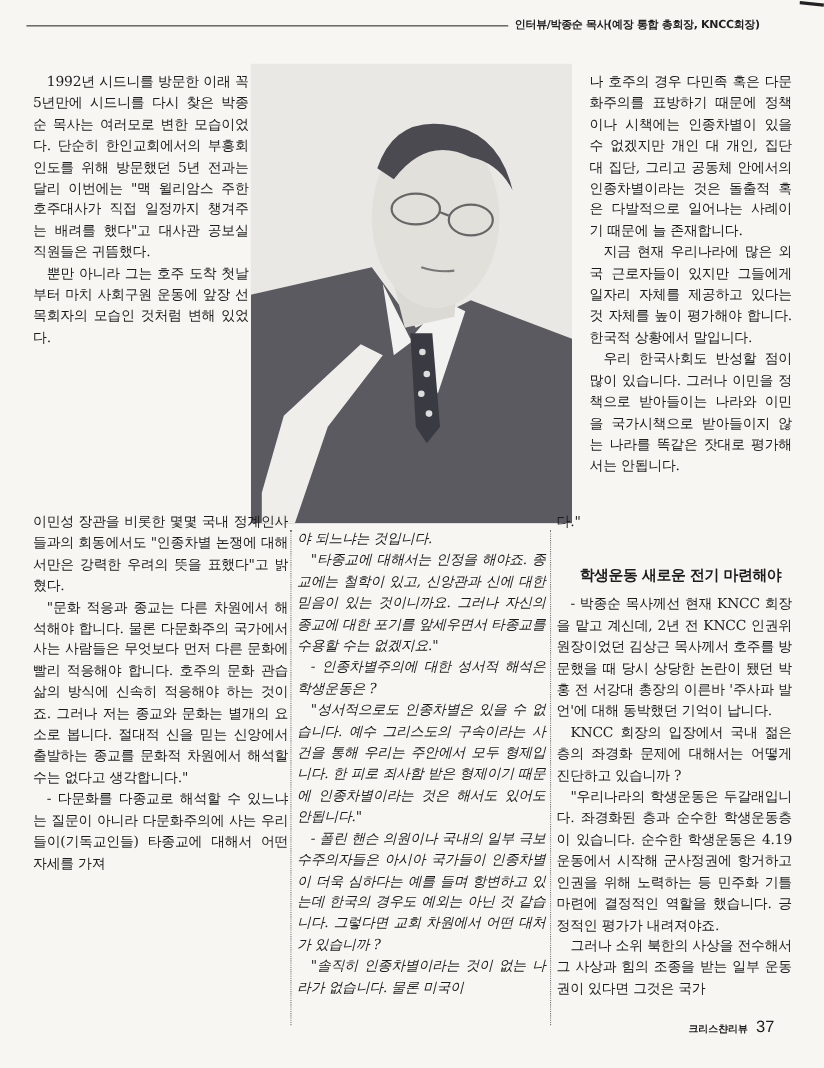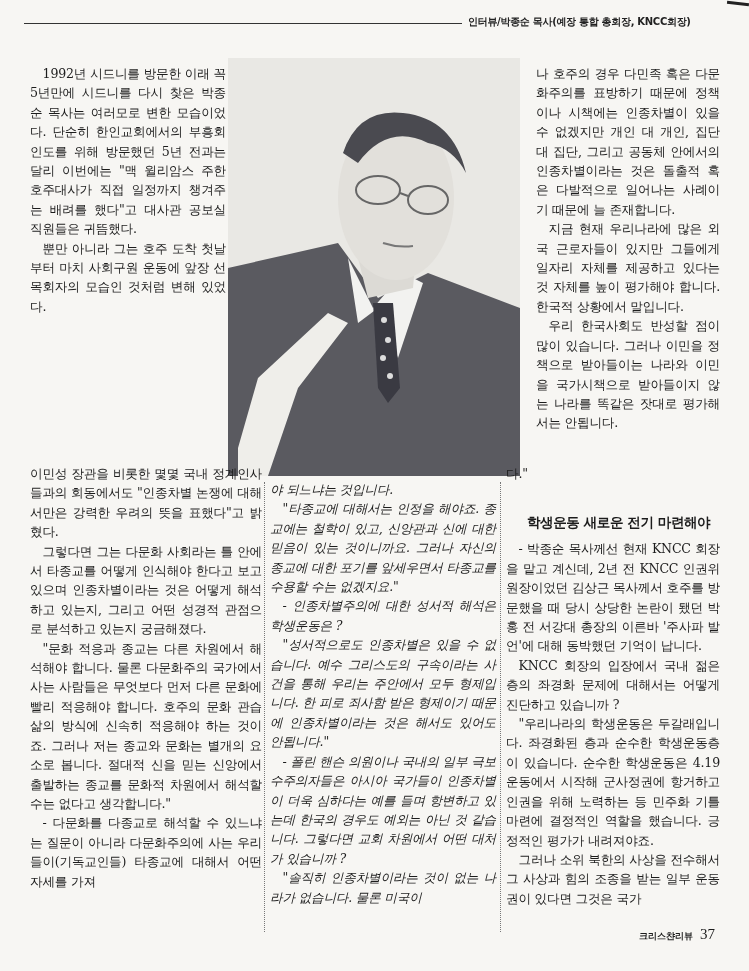--- a/index.html
+++ b/index.html
@@ -28,21 +28,21 @@
   .photo {
     position: absolute; left: 228px; top: 58px; width: 292px; height: 418px;
     background: #ecebe7; overflow: hidden;
   }
   .photo svg { display: block; }
   .subhead {
     position: absolute; left: 492px; top: 514px; font-size: 13.5px; font-weight: bold;
     font-family: "DejaVu Sans", "Liberation Sans", sans-serif; letter-spacing: -0.4px; white-space: nowrap; margin-left: 35px;
   }
   .footer {
-    position: absolute; right: 34px; top: 925px; font-family: Liberation Serif, serif;
+    position: absolute; right: 45px; top: 925px; font-family: Liberation Sans, sans-serif;
     white-space: nowrap;
     text-align: center;
   }
   .footer .mag { font-size: 9px; font-weight: bold; }
   .footer .page { font-size: 15px; margin-left: 3px; }
 </style>
 </head>
 <body>
 
 <div>
@@ -81,21 +81,20 @@
     <line x1="172" y1="135" x2="180" y2="138" stroke="#666" stroke-width="2"></line>
 
     <path d="M155 185 Q170 190 185 188" fill="none" stroke="#777" stroke-width="2"></path>
 
     <path d="M10 390 L30 320 L100 255 L120 265 L70 330 L40 418 L10 418 Z" fill="#efeeea"></path>
   </svg>
 </div>
 
 <div class="col col1-bot">
   <p class="noindent">이민성 장관을 비롯한 몇몇 국내 정계인사들과의 회동에서도 "인종차별 논쟁에 대해서만은 강력한 우려의 뜻을 표했다"고 밝혔다.</p>
-  <p>그렇다면 그는 다문화 사회라는 틀 안에서 타종교를 어떻게 인식해야 한다고 보고 있으며 인종차별이라는 것은 어떻게 해석하고 있는지, 그리고 어떤 성경적 관점으로 분석하고 있는지 궁금해졌다.</p>
   <p>"문화 적응과 종교는 다른 차원에서 해석해야 합니다. 물론 다문화주의 국가에서 사는 사람들은 무엇보다 먼저 다른 문화에 빨리 적응해야 합니다. 호주의 문화 관습 삶의 방식에 신속히 적응해야 하는 것이죠. 그러나 저는 종교와 문화는 별개의 요소로 봅니다. 절대적 신을 믿는 신앙에서 출발하는 종교를 문화적 차원에서 해석할 수는 없다고 생각합니다."</p>
   <p>- 다문화를 다종교로 해석할 수 있느냐는 질문이 아니라 다문화주의에 사는 우리들이(기독교인들) 타종교에 대해서 어떤 자세를 가져</p>
 </div>
 
 <div class="divider div1"></div>
 
 <div class="col col2">
   <p class="noindent">야 되느냐는 것입니다.</p>
   <p>"타종교에 대해서는 인정을 해야죠. 종교에는 철학이 있고, 신앙관과 신에 대한 믿음이 있는 것이니까요. 그러나 자신의 종교에 대한 포기를 앞세우면서 타종교를 수용할 수는 없겠지요."</p>
   <p>- 인종차별주의에 대한 성서적 해석은 학생운동은 ?</p>

